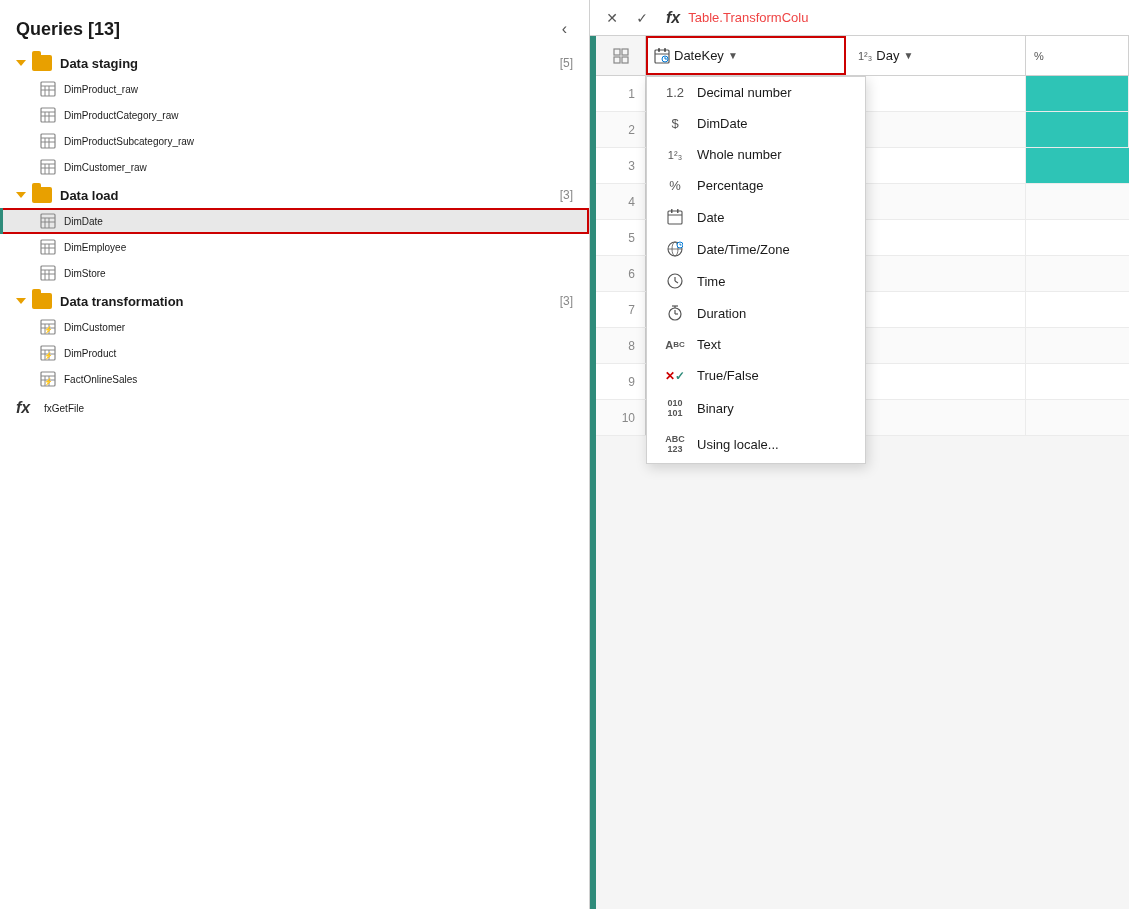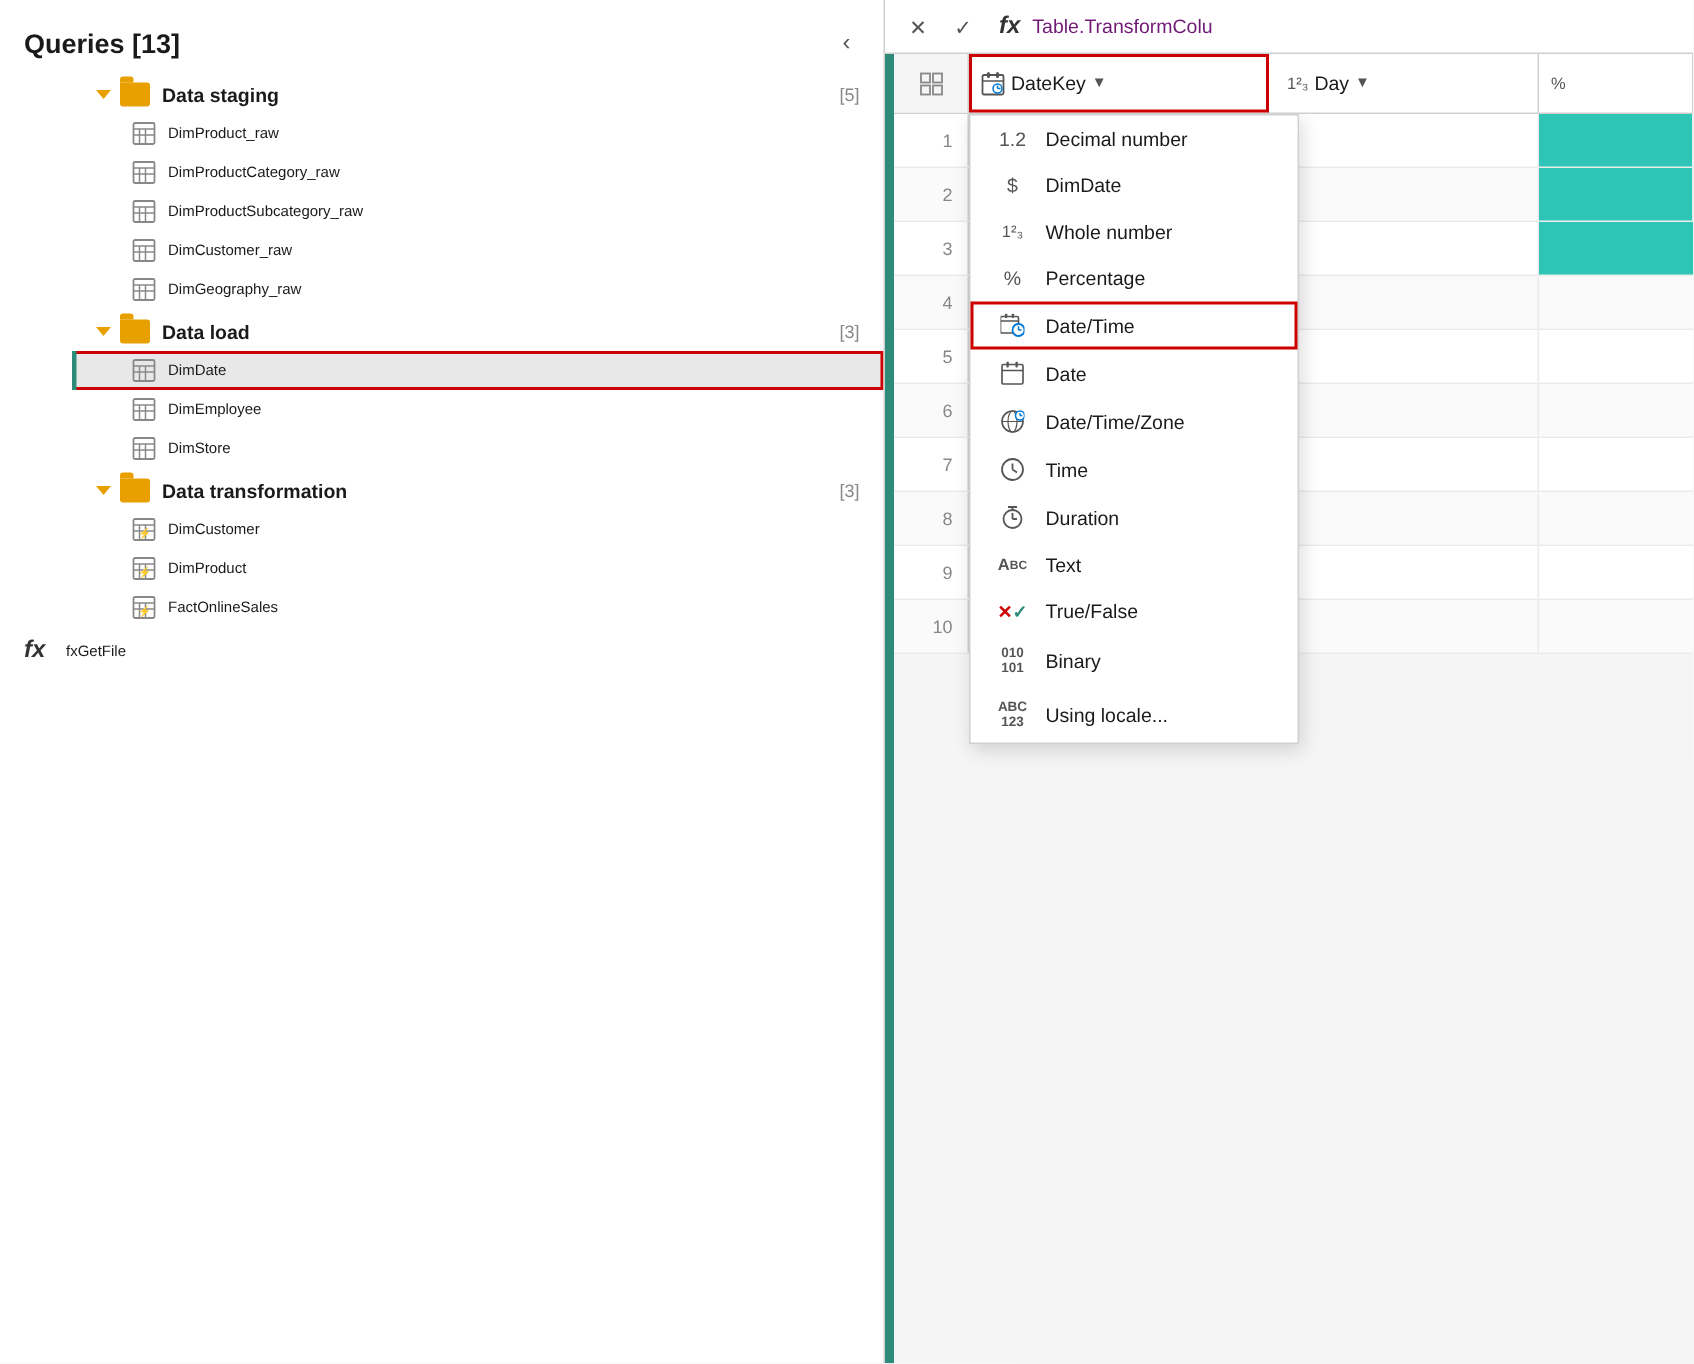--- a/index.html
+++ b/index.html
@@ -38,21 +38,20 @@
 
     .collapse-btn {
       font-size: 16px;
       color: #555;
       cursor: pointer;
       padding: 2px 6px;
     }
 
     .query-group {
       margin-bottom: 2px;
-      margin-left: 48px;
     }
 
     .group-header {
       display: flex;
       align-items: center;
       padding: 5px 16px;
       cursor: pointer;
       user-select: none;
     }
 
@@ -204,21 +203,21 @@
       font-style: italic;
       font-weight: 700;
       font-size: 16px;
       color: #333;
       margin: 0 8px;
     }
 
     .formula-text {
       flex: 1;
       font-size: 13px;
-      color: #701a75;
+      color: #ef4444;
       white-space: nowrap;
       overflow: hidden;
     }
 
     
     .column-header-row {
       display: flex;
       align-items: center;
       background: #ffffff;
       border-bottom: 1px solid #d0d0d0;
@@ -425,32 +424,20 @@
       <div class="table-icon">
         <svg viewBox="0 0 16 16" fill="none">
             <rect x="1" y="1" width="14" height="14" rx="1" stroke="#888" stroke-width="1.2" fill="none"></rect>
             <line x1="1" y1="5" x2="15" y2="5" stroke="#888" stroke-width="1"></line>
             <line x1="1" y1="9" x2="15" y2="9" stroke="#888" stroke-width="1"></line>
             <line x1="5" y1="5" x2="5" y2="15" stroke="#888" stroke-width="1"></line>
             <line x1="9" y1="5" x2="9" y2="15" stroke="#888" stroke-width="1"></line>
           </svg>
       </div>
       <span class="query-name">DimCustomer_raw</span>
-    </div>
-    <div class="query-item">
-      <div class="table-icon">
-        <svg viewBox="0 0 16 16" fill="none">
-            <rect x="1" y="1" width="14" height="14" rx="1" stroke="#888" stroke-width="1.2" fill="none"></rect>
-            <line x1="1" y1="5" x2="15" y2="5" stroke="#888" stroke-width="1"></line>
-            <line x1="1" y1="9" x2="15" y2="9" stroke="#888" stroke-width="1"></line>
-            <line x1="5" y1="5" x2="5" y2="15" stroke="#888" stroke-width="1"></line>
-            <line x1="9" y1="5" x2="9" y2="15" stroke="#888" stroke-width="1"></line>
-          </svg>
-      </div>
-      <span class="query-name">DimGeography_raw</span>
     </div>
   </div>
 
   <div class="query-group">
     <div class="group-header">
       <div class="triangle triangle-down"></div>
       <div class="folder-icon"></div>
       <span class="group-name">Data load</span>
       <span class="group-count">[3]</span>
     </div>
@@ -617,34 +604,20 @@
           </div>
           <div class="dropdown-item">
             <span class="dropdown-item-icon" style="font-size:11px;">1²₃</span>
             <span>Whole number</span>
           </div>
           <div class="dropdown-item">
             <span class="dropdown-item-icon">%</span>
             <span>Percentage</span>
           </div>
 
-          <div class="dropdown-item highlighted-item">
-            <span class="dropdown-item-icon">
-              <svg width="16" height="16" viewBox="0 0 16 16" fill="none">
-                <rect x="0" y="2" width="12" height="11" rx="1" stroke="#555" stroke-width="1.1" fill="none"></rect>
-                <line x1="0" y1="5" x2="12" y2="5" stroke="#555" stroke-width="1"></line>
-                <rect x="3" y="0" width="1.5" height="3" rx="0.5" fill="#555"></rect>
-                <rect x="7.5" y="0" width="1.5" height="3" rx="0.5" fill="#555"></rect>
-                <circle cx="12" cy="11" r="4" fill="white" stroke="#0078d4" stroke-width="1.2"></circle>
-                <line x1="12" y1="8.5" x2="12" y2="11" stroke="#0078d4" stroke-width="1"></line>
-                <line x1="12" y1="11" x2="14" y2="11" stroke="#0078d4" stroke-width="1"></line>
-              </svg>
-            </span>
-            <span>Date/Time</span>
-          </div>
           <div class="dropdown-item">
             <span class="dropdown-item-icon">
               <svg width="16" height="16" viewBox="0 0 16 16" fill="none">
                 <rect x="1" y="2" width="14" height="13" rx="1" stroke="#555" stroke-width="1.1" fill="none"></rect>
                 <line x1="1" y1="6" x2="15" y2="6" stroke="#555" stroke-width="1"></line>
                 <rect x="4" y="0" width="1.5" height="4" rx="0.5" fill="#555"></rect>
                 <rect x="10" y="0" width="1.5" height="4" rx="0.5" fill="#555"></rect>
               </svg>
             </span>
             <span>Date</span>

